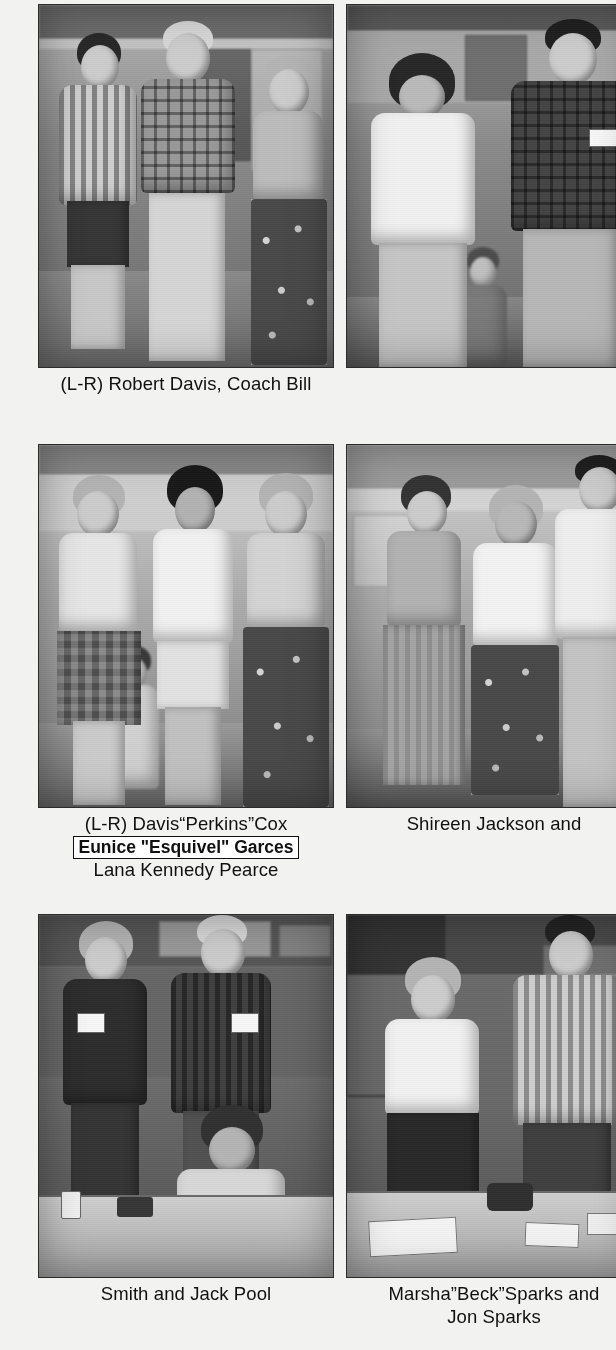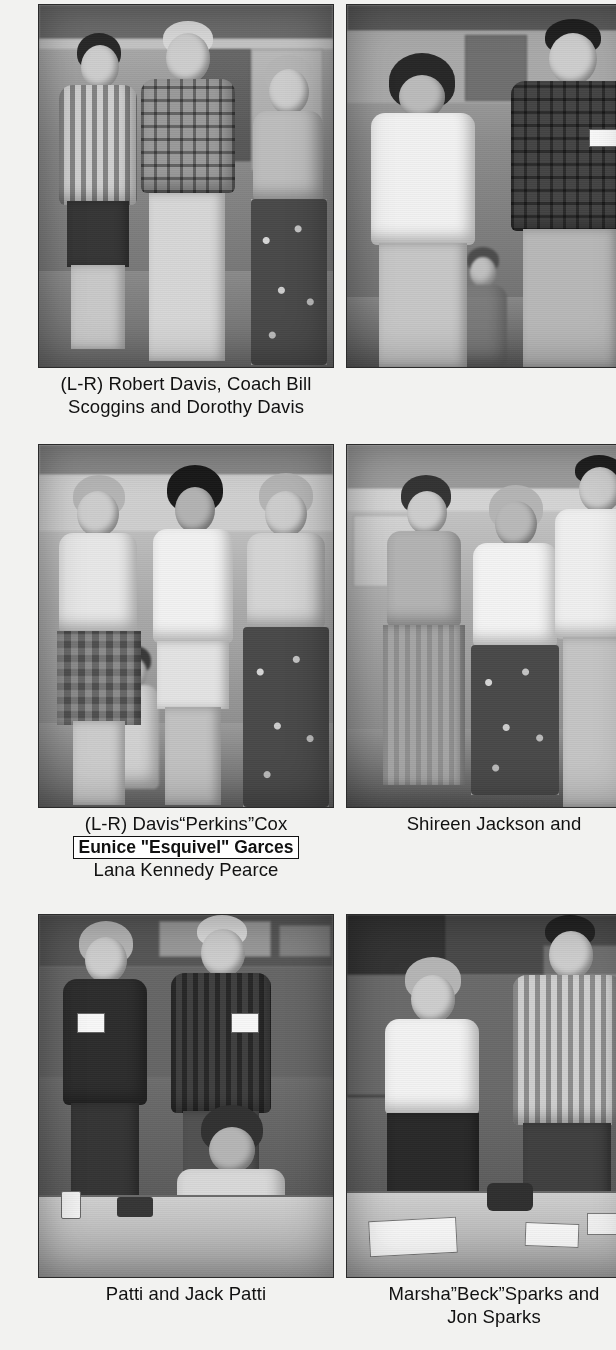--- a/index.html
+++ b/index.html
@@ -247,21 +247,20 @@
               <div class="floral" style="border-radius:4px;"></div>
             </div>
           </div>
 
           <div class="grain"></div>
           <div class="vign"></div>
         </div>
       </div>
       <div class="caption">
         <div>(L-R) Robert Davis, Coach Bill</div>
-        <div>Scoggins and Dorothy Davis</div>
       </div>
     </div>
 
     <div class="cell">
       <div class="photo-wrap" style="height:362px;">
         <div class="photo">
           <div class="scene indoor"></div>
           <div class="band blur" style="top:0;height:26px;background:#5f5d59;"></div>
           <div class="band blur" style="top:26px;height:72px;background:#a9a7a2;"></div>
           <div class="wallpanel blur" style="left:118px;top:30px;width:60px;height:64px;background:rgba(60,58,55,.5);"></div>
@@ -434,21 +433,21 @@
 
           <div class="table-surface" style="bottom:0;height:80px;"></div>
           <div style="position:absolute;left:22px;bottom:58px;width:18px;height:26px;background:#efece7;border:1px solid #6b6862;border-radius:2px;"></div>
           <div style="position:absolute;left:78px;bottom:60px;width:36px;height:20px;background:#3c3935;border-radius:3px;"></div>
 
           <div class="grain"></div>
           <div class="vign"></div>
         </div>
       </div>
       <div class="caption">
-        <div>Patti and Jack Patti</div>
+        <div>Smith and Jack Pool</div>
       </div>
     </div>
 
     <div class="cell">
       <div class="photo-wrap" style="height:362px;">
         <div class="photo">
           <div class="scene dark"></div>
           <div class="band blur" style="top:0;height:60px;background:#4e4c48;"></div>
           <div class="wallpanel blur" style="left:0;top:0;width:96px;height:180px;background:rgba(40,38,36,.55);"></div>
           <div class="band blur" style="top:60px;height:120px;background:#6e6b66;"></div>

